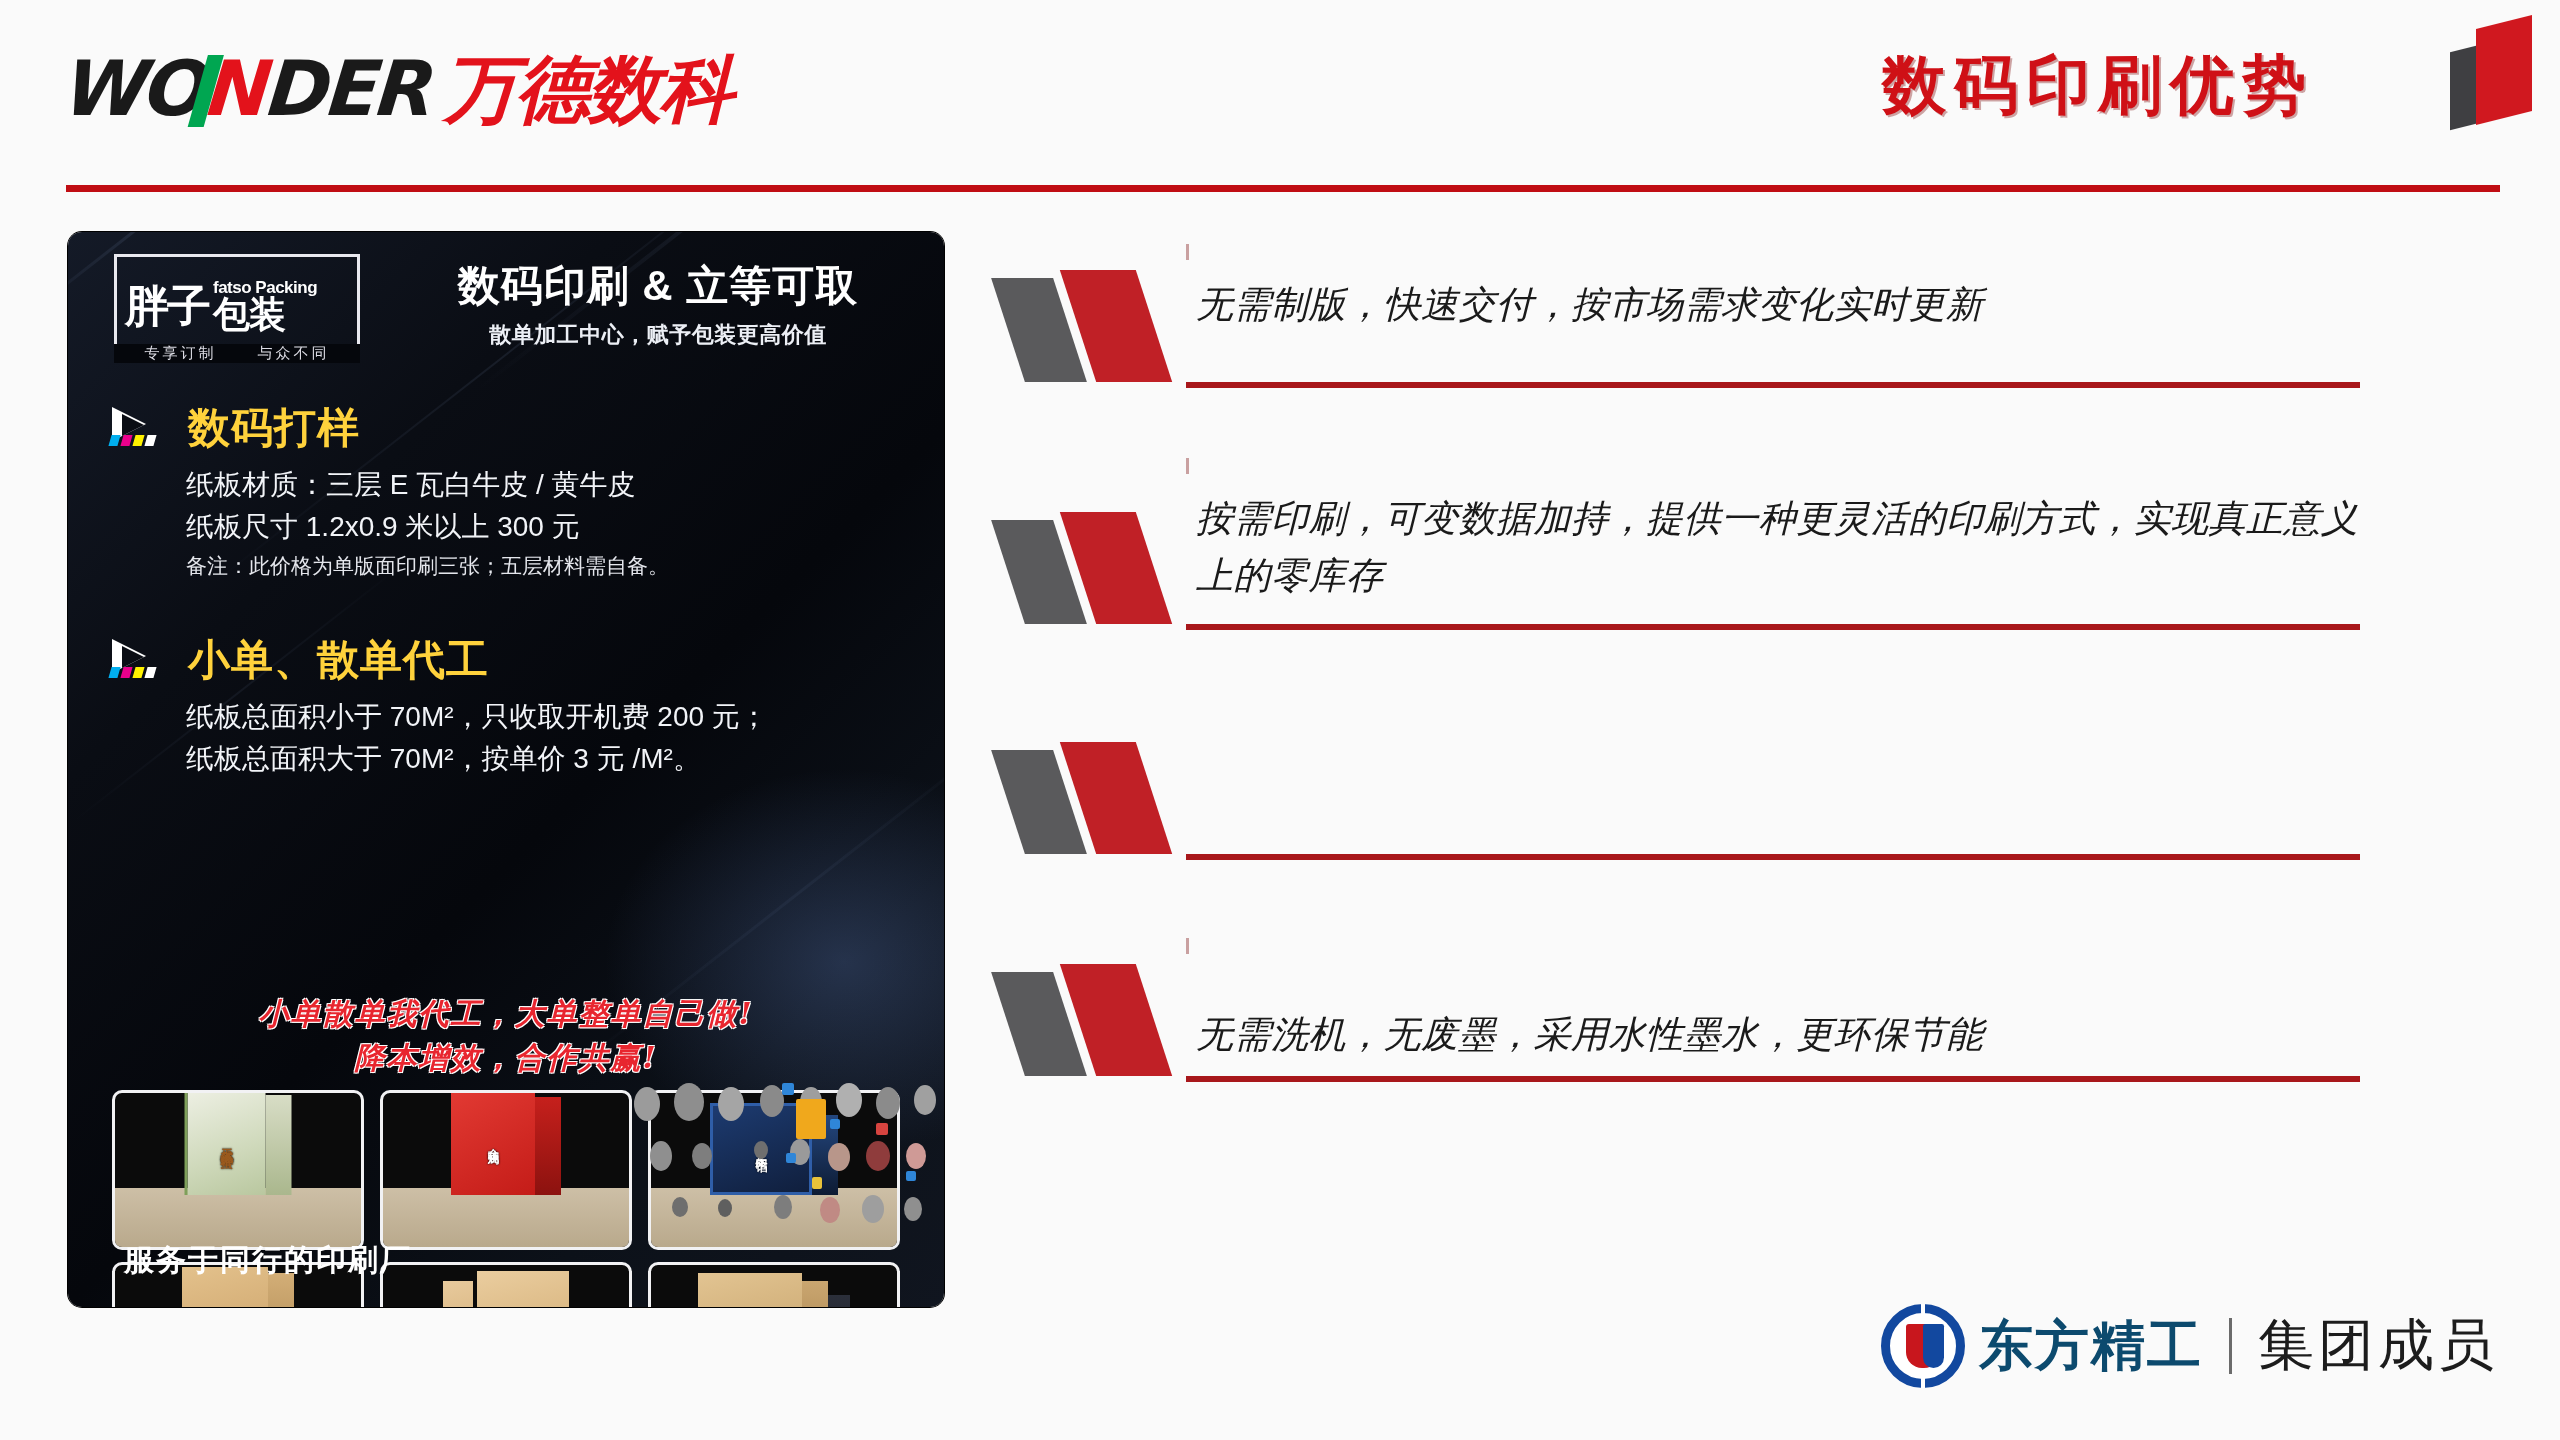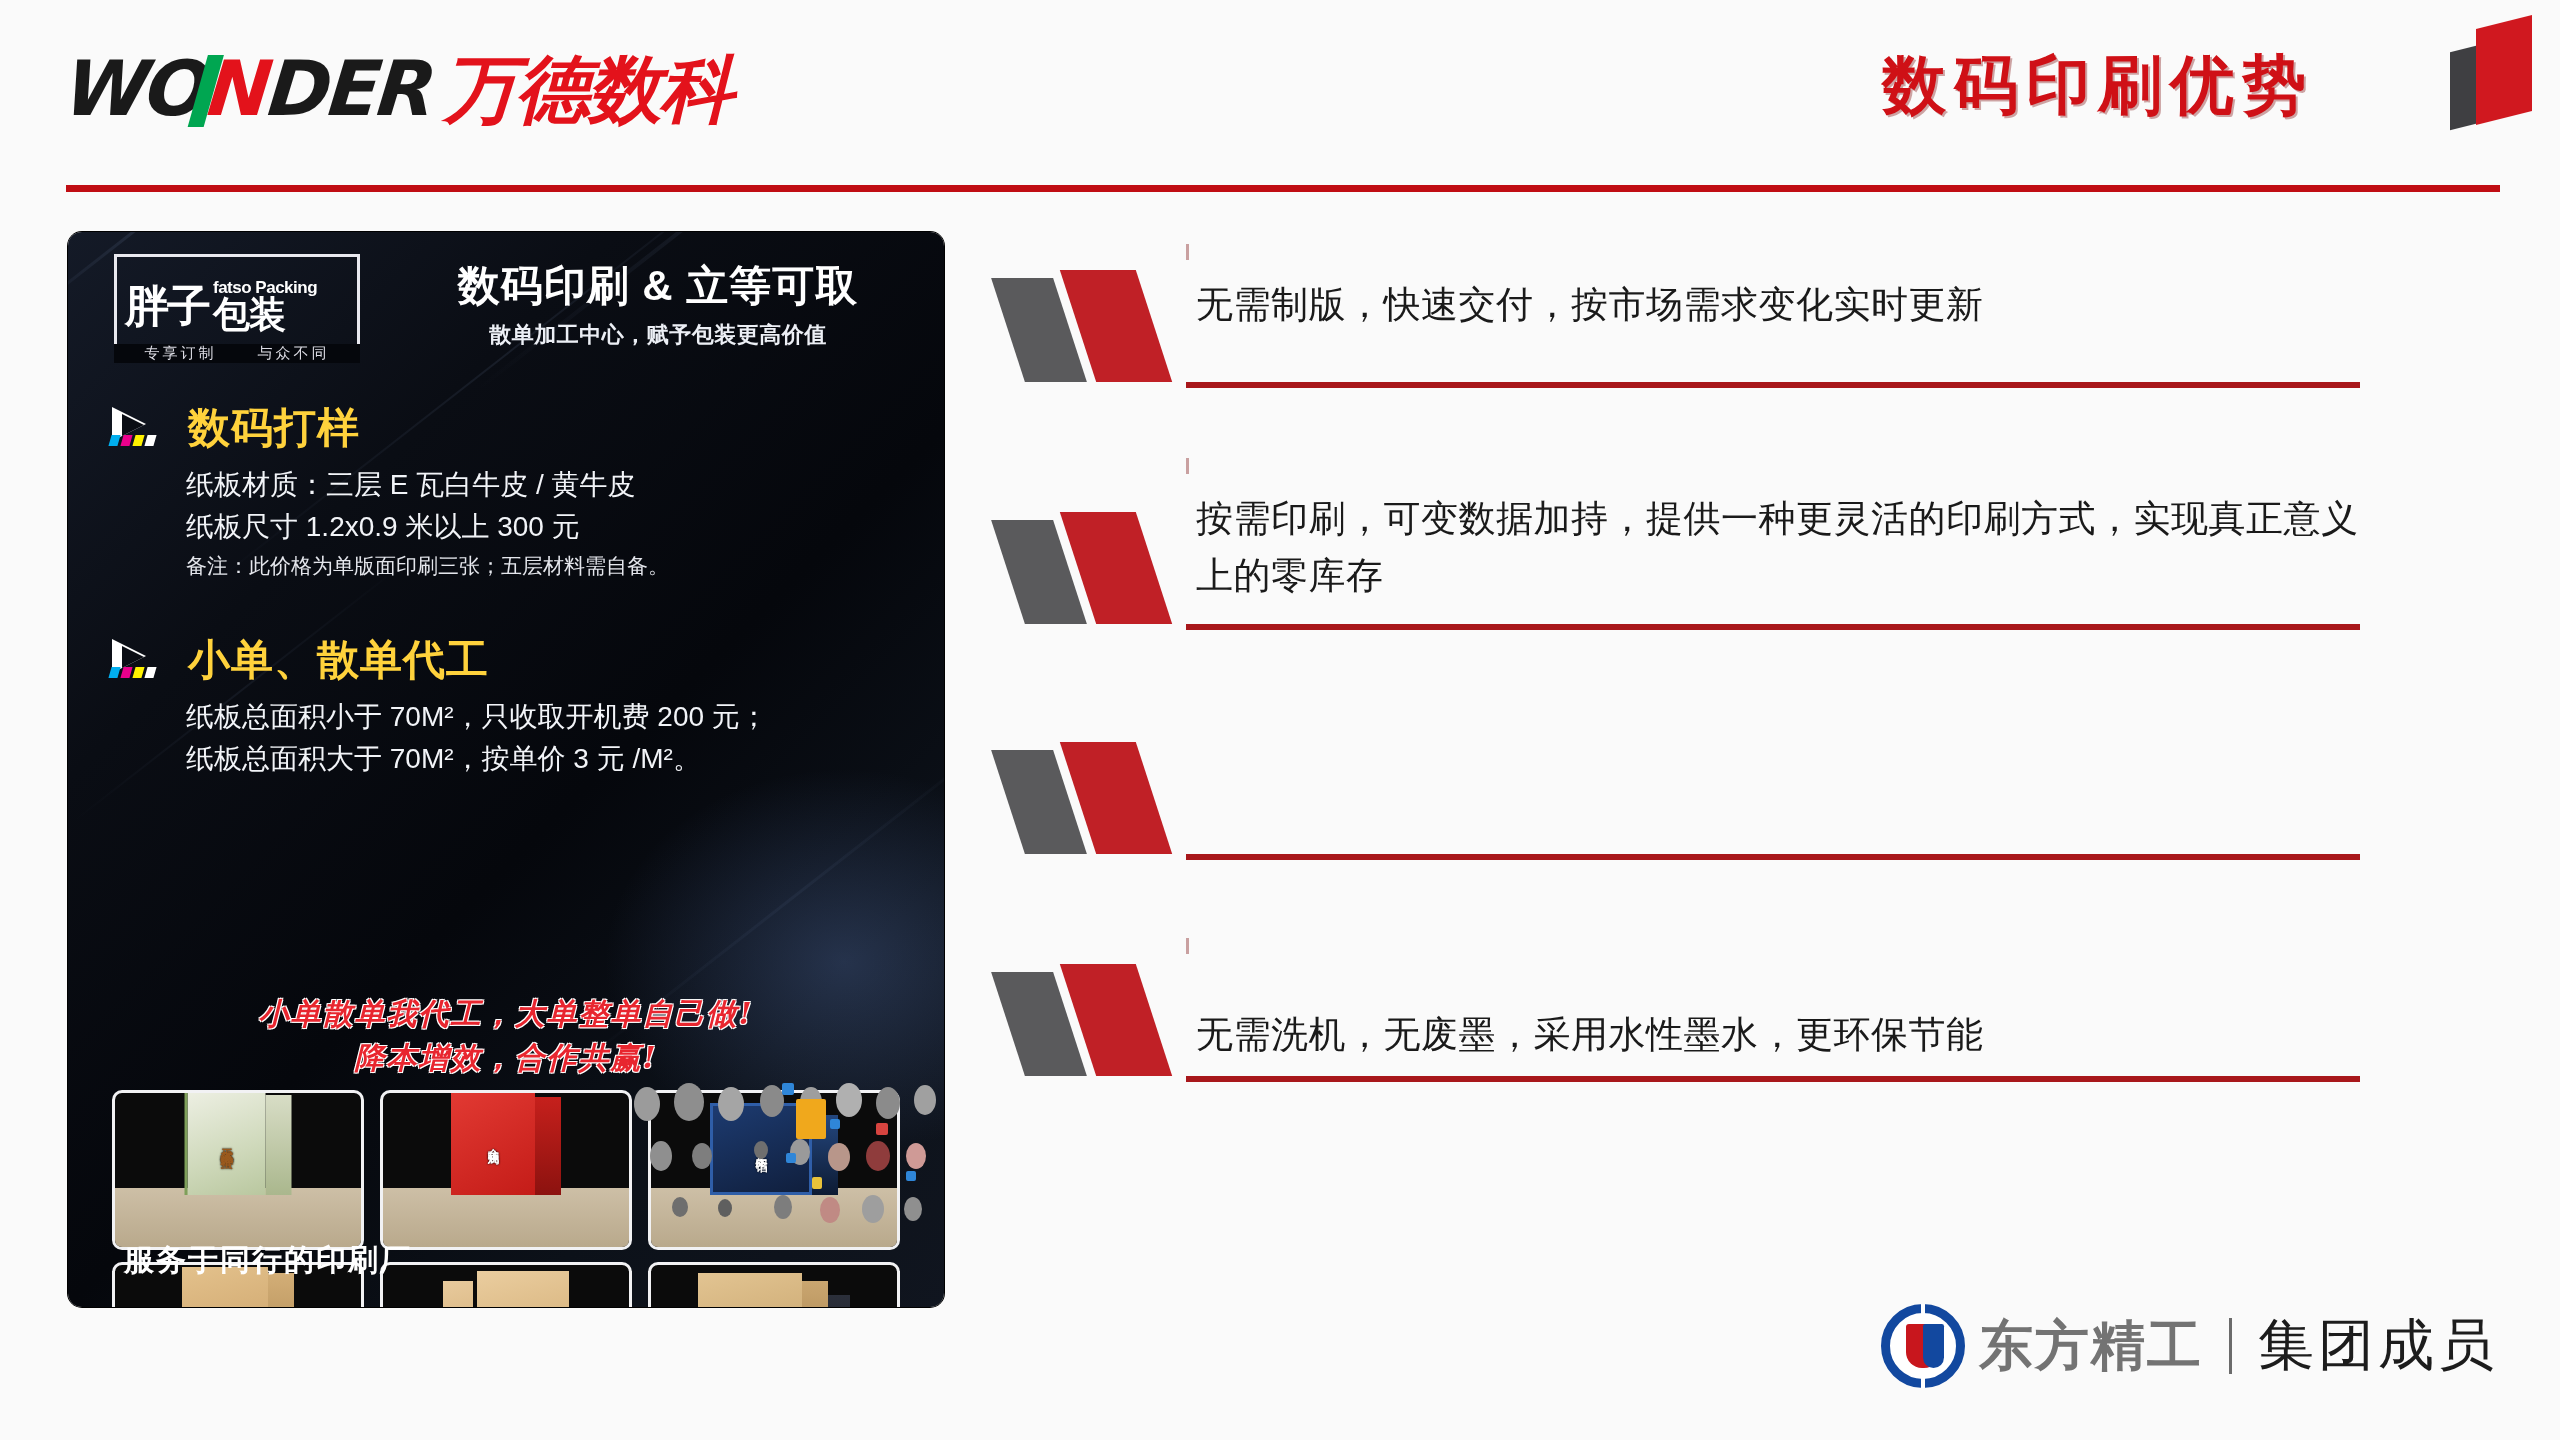--- a/index.html
+++ b/index.html
@@ -133,21 +133,21 @@
        color:#fff;font-weight:900;font-size:13px;writing-mode:vertical-rl;letter-spacing:2px;text-shadow:0 0 2px #000;}
 
   .caption{
     position:absolute;left:56px;bottom:26px;
     font-size:30px;font-weight:700;color:#fff;letter-spacing:2px;
   }
   .halftone{position:absolute;right:0;bottom:0;width:330px;height:250px;overflow:hidden;}
   .halftone .ht{position:absolute;border-radius:50%;}
 
   
-  .bullets{position:absolute;left:1000px;top:270px;width:1360px;}
+  .bullets{position:absolute;left:1000px;top:270px;width:1360px;font-style:italic;}
   .bullet{position:relative;height:auto;margin-bottom:84px;}
   .bmark{position:absolute;left:8px;top:0;width:178px;height:112px;}
   .bmark .bg-gray{
     position:absolute;left:0;top:8px;width:62px;height:104px;background:#5a5a5c;
     transform:skewX(18deg);
   }
   .bmark .bg-red{
     position:absolute;left:70px;top:0;width:76px;height:112px;background:#c02026;
     transform:skewX(18deg);
   }
@@ -168,21 +168,21 @@
   .df-mark .shield{
     position:absolute;left:16px;top:11px;width:34px;height:44px;
     background:#c8161d;border-radius:3px 3px 16px 16px;
   }
   .df-mark .shield2{
     position:absolute;left:33px;top:11px;width:21px;height:44px;
     background:#12489f;border-radius:3px 3px 14px 14px;
   }
   .df-mark .bar{position:absolute;left:50%;top:-9px;width:4px;height:18px;background:#fff;transform:translateX(-50%);}
   .df-mark .bar2{position:absolute;left:50%;bottom:-9px;width:4px;height:18px;background:#fff;transform:translateX(-50%);}
-  .df-name{font-size:54px;font-weight:900;color:#737373;letter-spacing:2px;font-family:"DejaVu Sans",sans-serif;}
+  .df-name{font-size:54px;font-weight:900;color:#0c4a6e;letter-spacing:2px;font-family:"DejaVu Sans",sans-serif;}
   .df-sep{width:3px;height:56px;background:#6b6b6b;}
   .df-member{font-size:56px;color:#1c1c1c;letter-spacing:4px;font-family:"DejaVu Serif",serif;}
 </style>
 </head>
 <body>
 
 <div class="slide">
 
   <div class="brand">
     <span class="brand-wonder">

